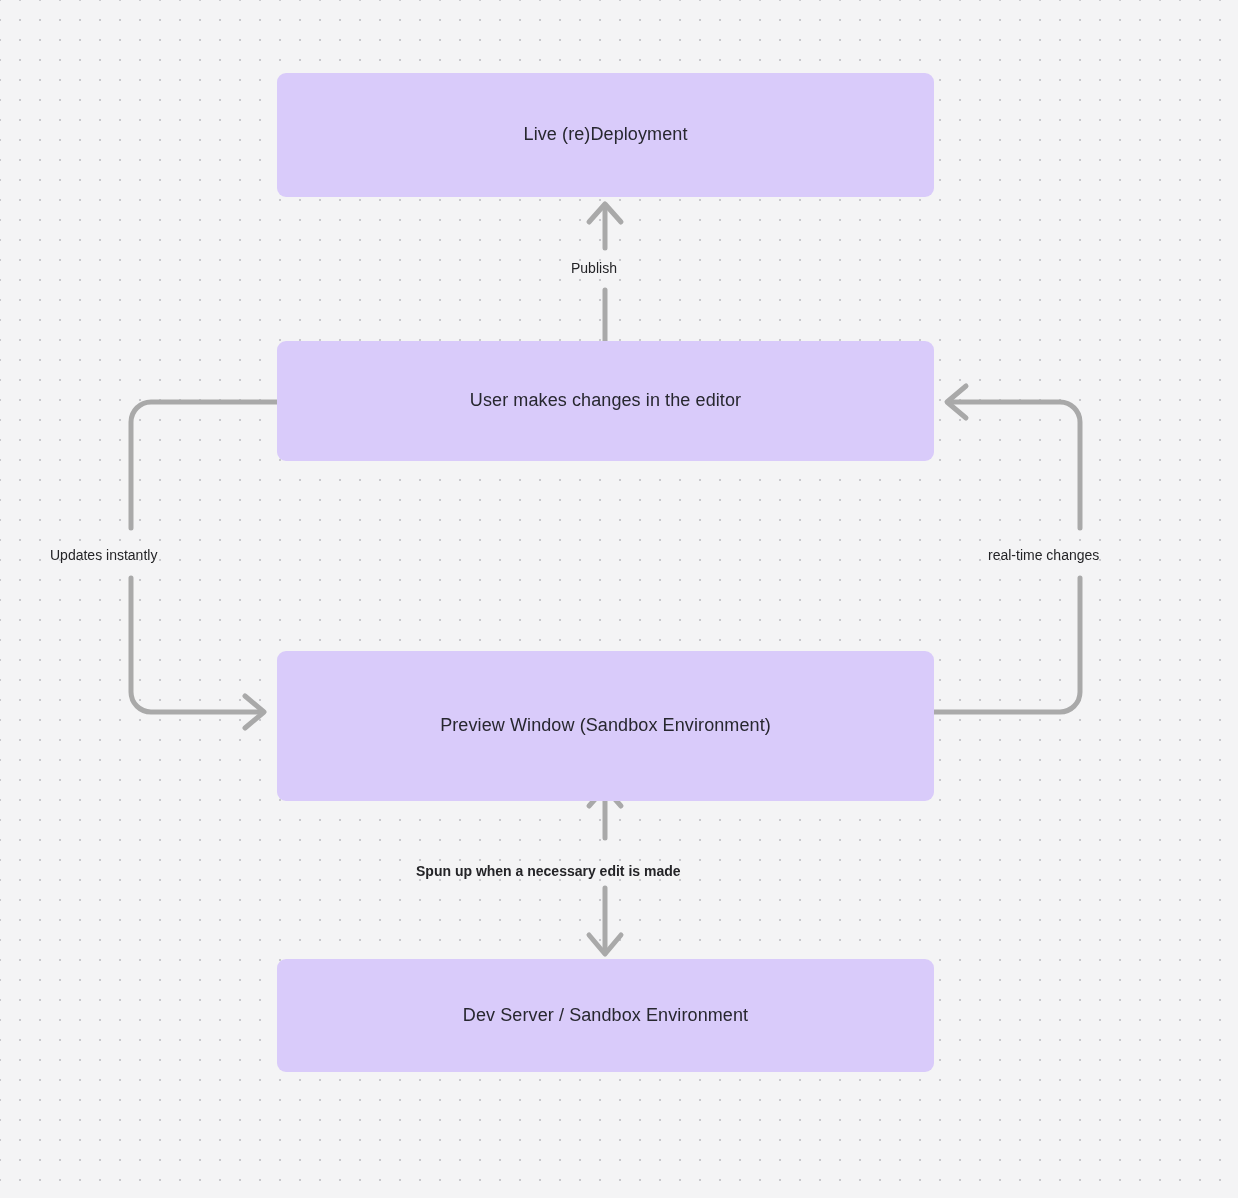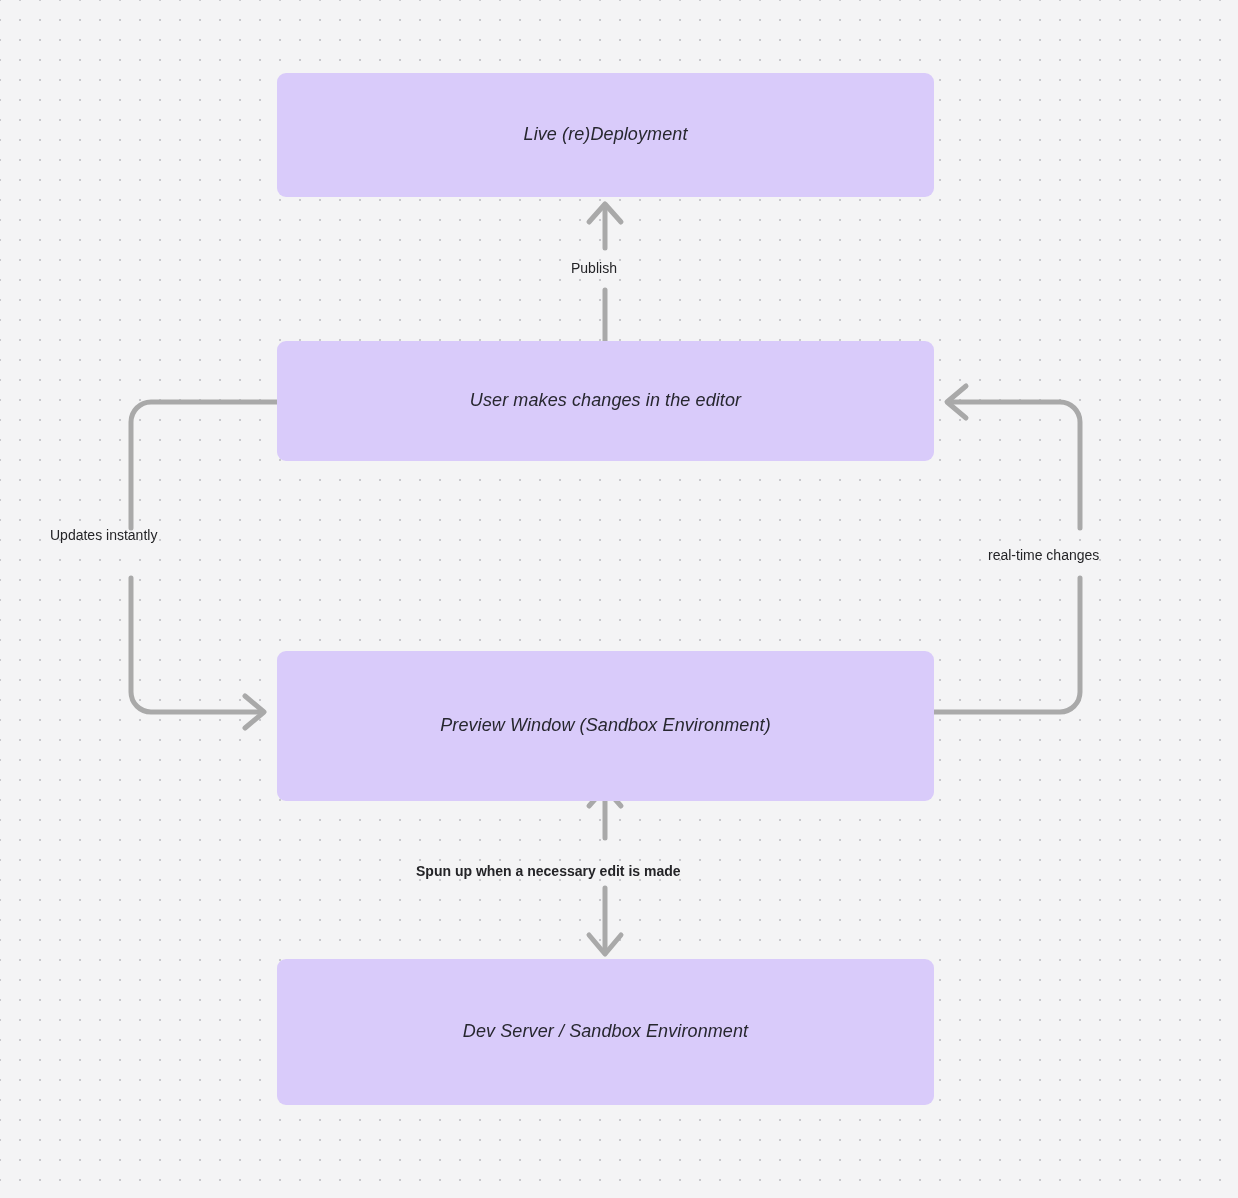--- a/index.html
+++ b/index.html
@@ -35,38 +35,37 @@
     justify-content: center;
     box-sizing: border-box;
   }
   .node-label {
     font-size: 18px;
     color: #27272f;
     letter-spacing: 0.1px;
     text-align: right;
     line-height: 1.3;
     white-space: nowrap;
-    font-style: italic;
   }
   .edge-label {
     position: absolute;
     font-size: 14px;
     color: #242427;
     white-space: nowrap;
     line-height: 1;
   }
   
   #node-live      { left: 277px; top: 73px;  width: 657px; height: 124px; }
   #node-editor    { left: 277px; top: 341px; width: 657px; height: 120px; }
   #node-preview   { left: 277px; top: 651px; width: 657px; height: 150px; }
-  #node-dev       { left: 277px; top: 959px; width: 657px; height: 146px; }
+  #node-dev       { left: 277px; top: 959px; width: 657px; height: 113px; }
 
   
   #label-publish  { left: 571px; top: 261px; }
-  #label-updates  { left: 50px;  top: 528px; }
+  #label-updates  { left: 50px;  top: 548px; }
   #label-feedback { left: 988px; top: 548px; }
   #label-spun     { left: 416px; top: 864px; font-weight: bold; }
 </style>
 </head>
 <body>
 
 <div id="canvas">
 
   <svg id="edge-layer" viewBox="0 0 1238 1198" width="1238" height="1198" xmlns="http://www.w3.org/2000/svg">
     <g fill="none" stroke="#a9a9a9" stroke-width="5" stroke-linecap="round" stroke-linejoin="round">

